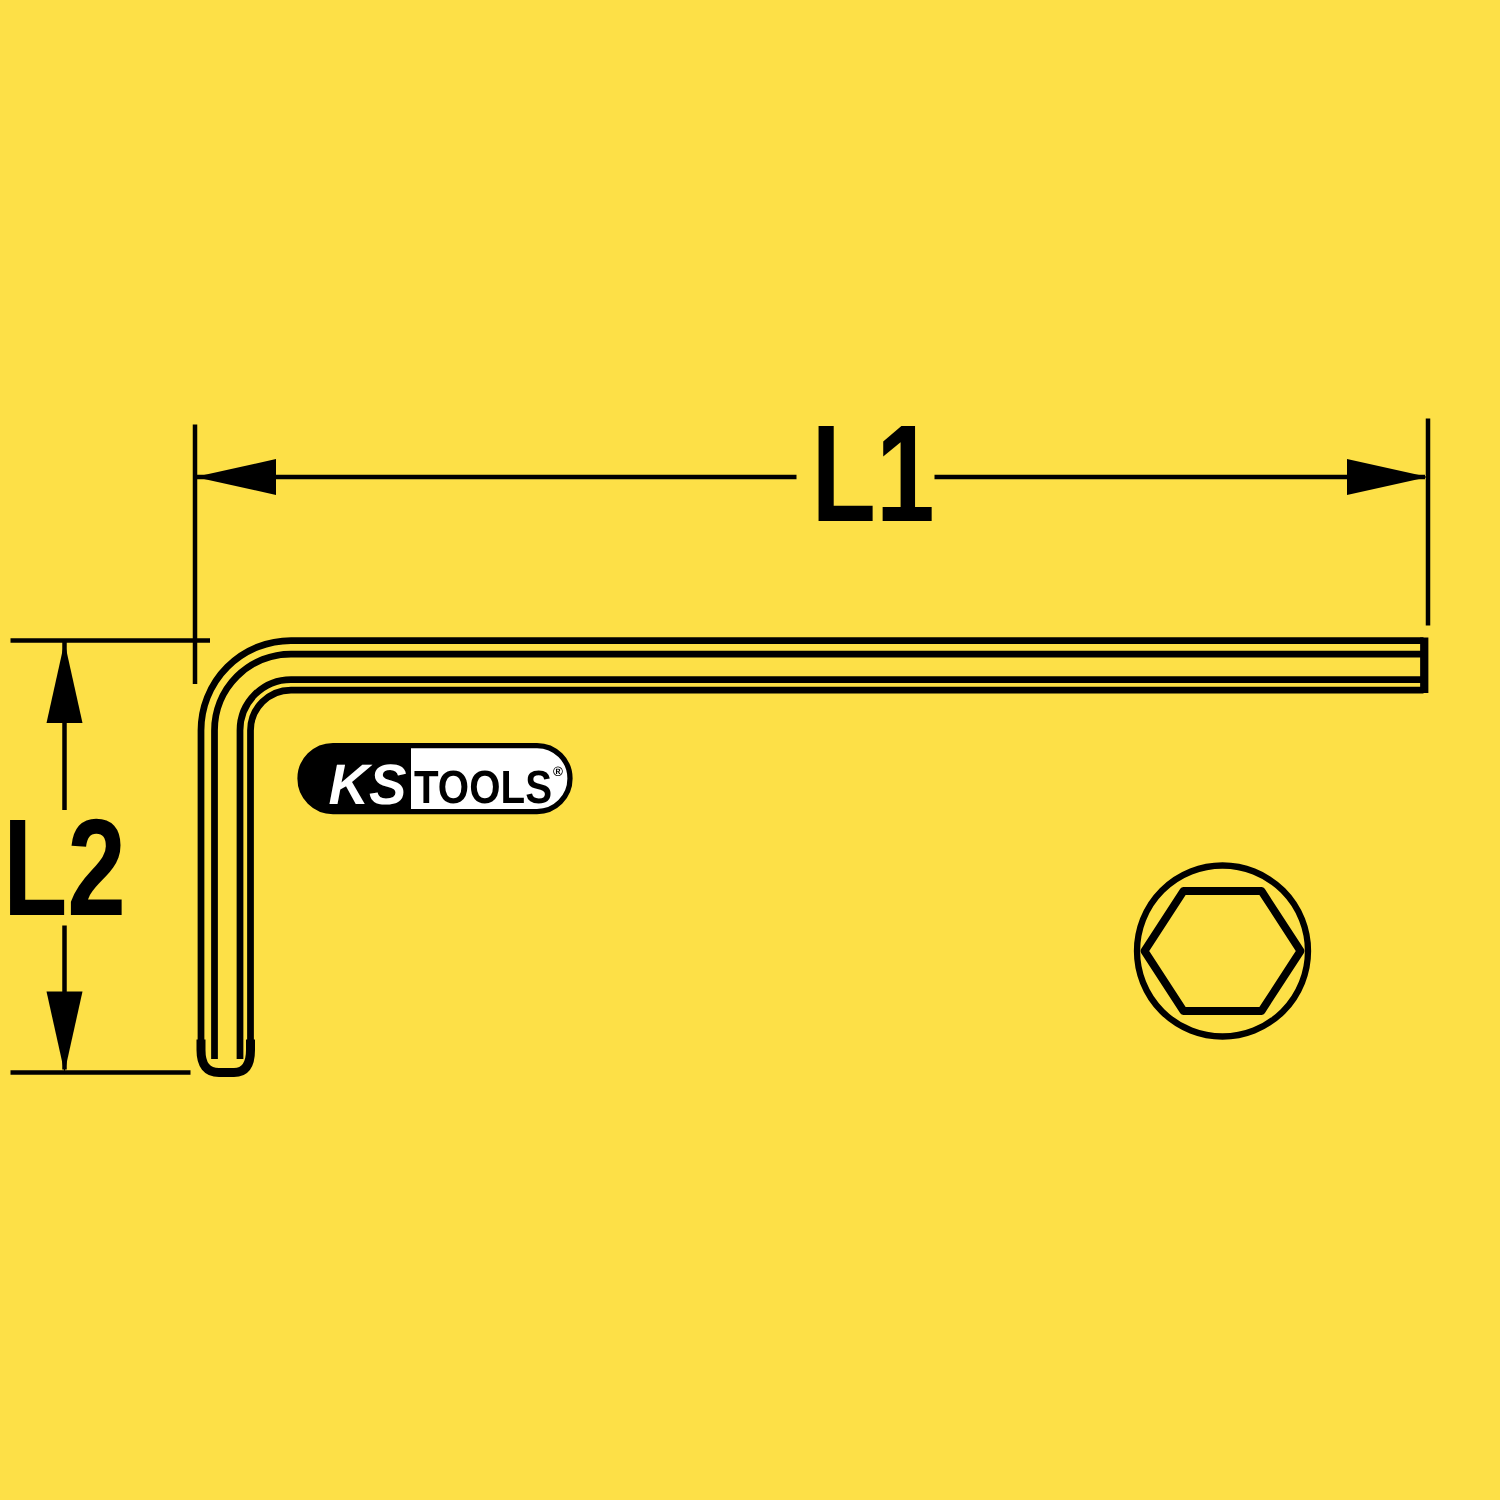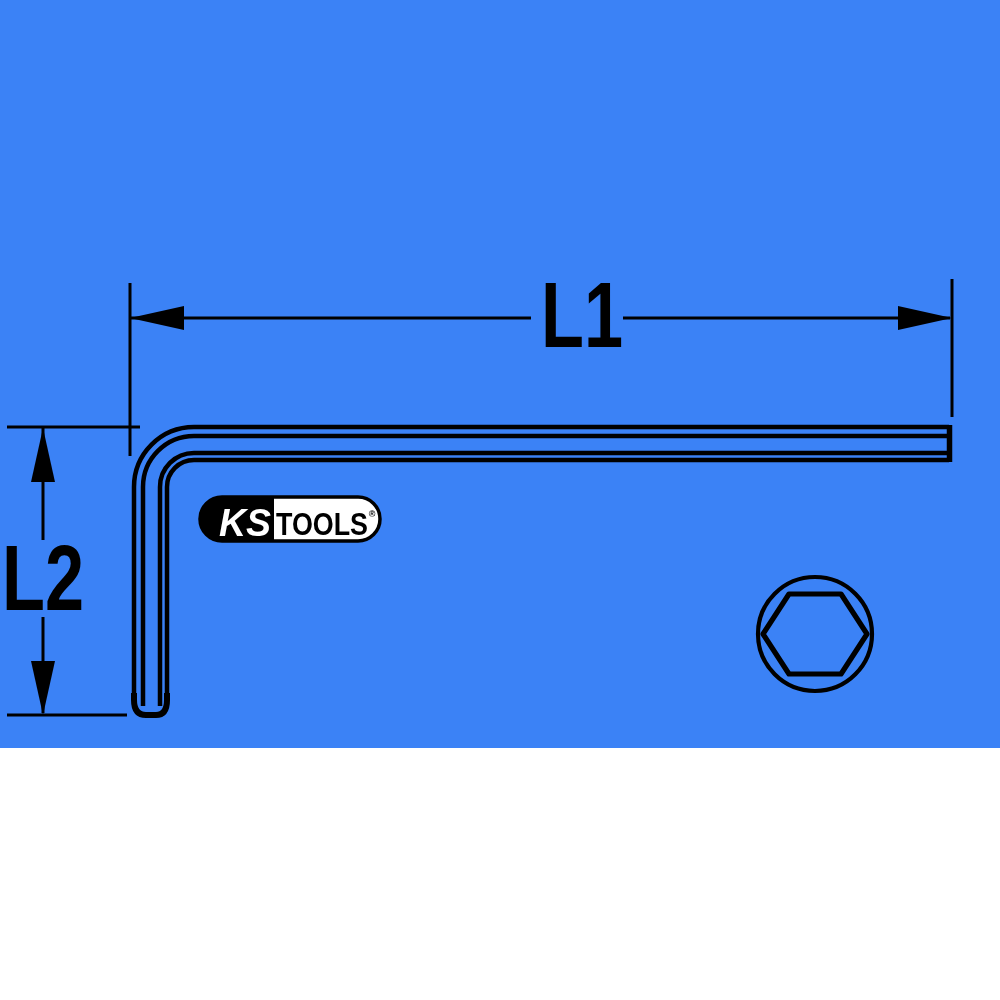--- a/index.html
+++ b/index.html
@@ -8,22 +8,22 @@
   }
   body {
     width: 1000px;
     height: 1000px;
     background: #ffffff;
     overflow: hidden;
   }
   #stage {
     position: relative;
     width: 1000px;
-    height: 748px;
-    background: #3b82f6;
+    height: 1000px;
+    background: #fde047;
     text-align: center;
   }
   svg {
     display: block;
   }
   svg text {
     font-family: "Liberation Sans", sans-serif;
   }
   .dim-label {
     font-weight: bold;

